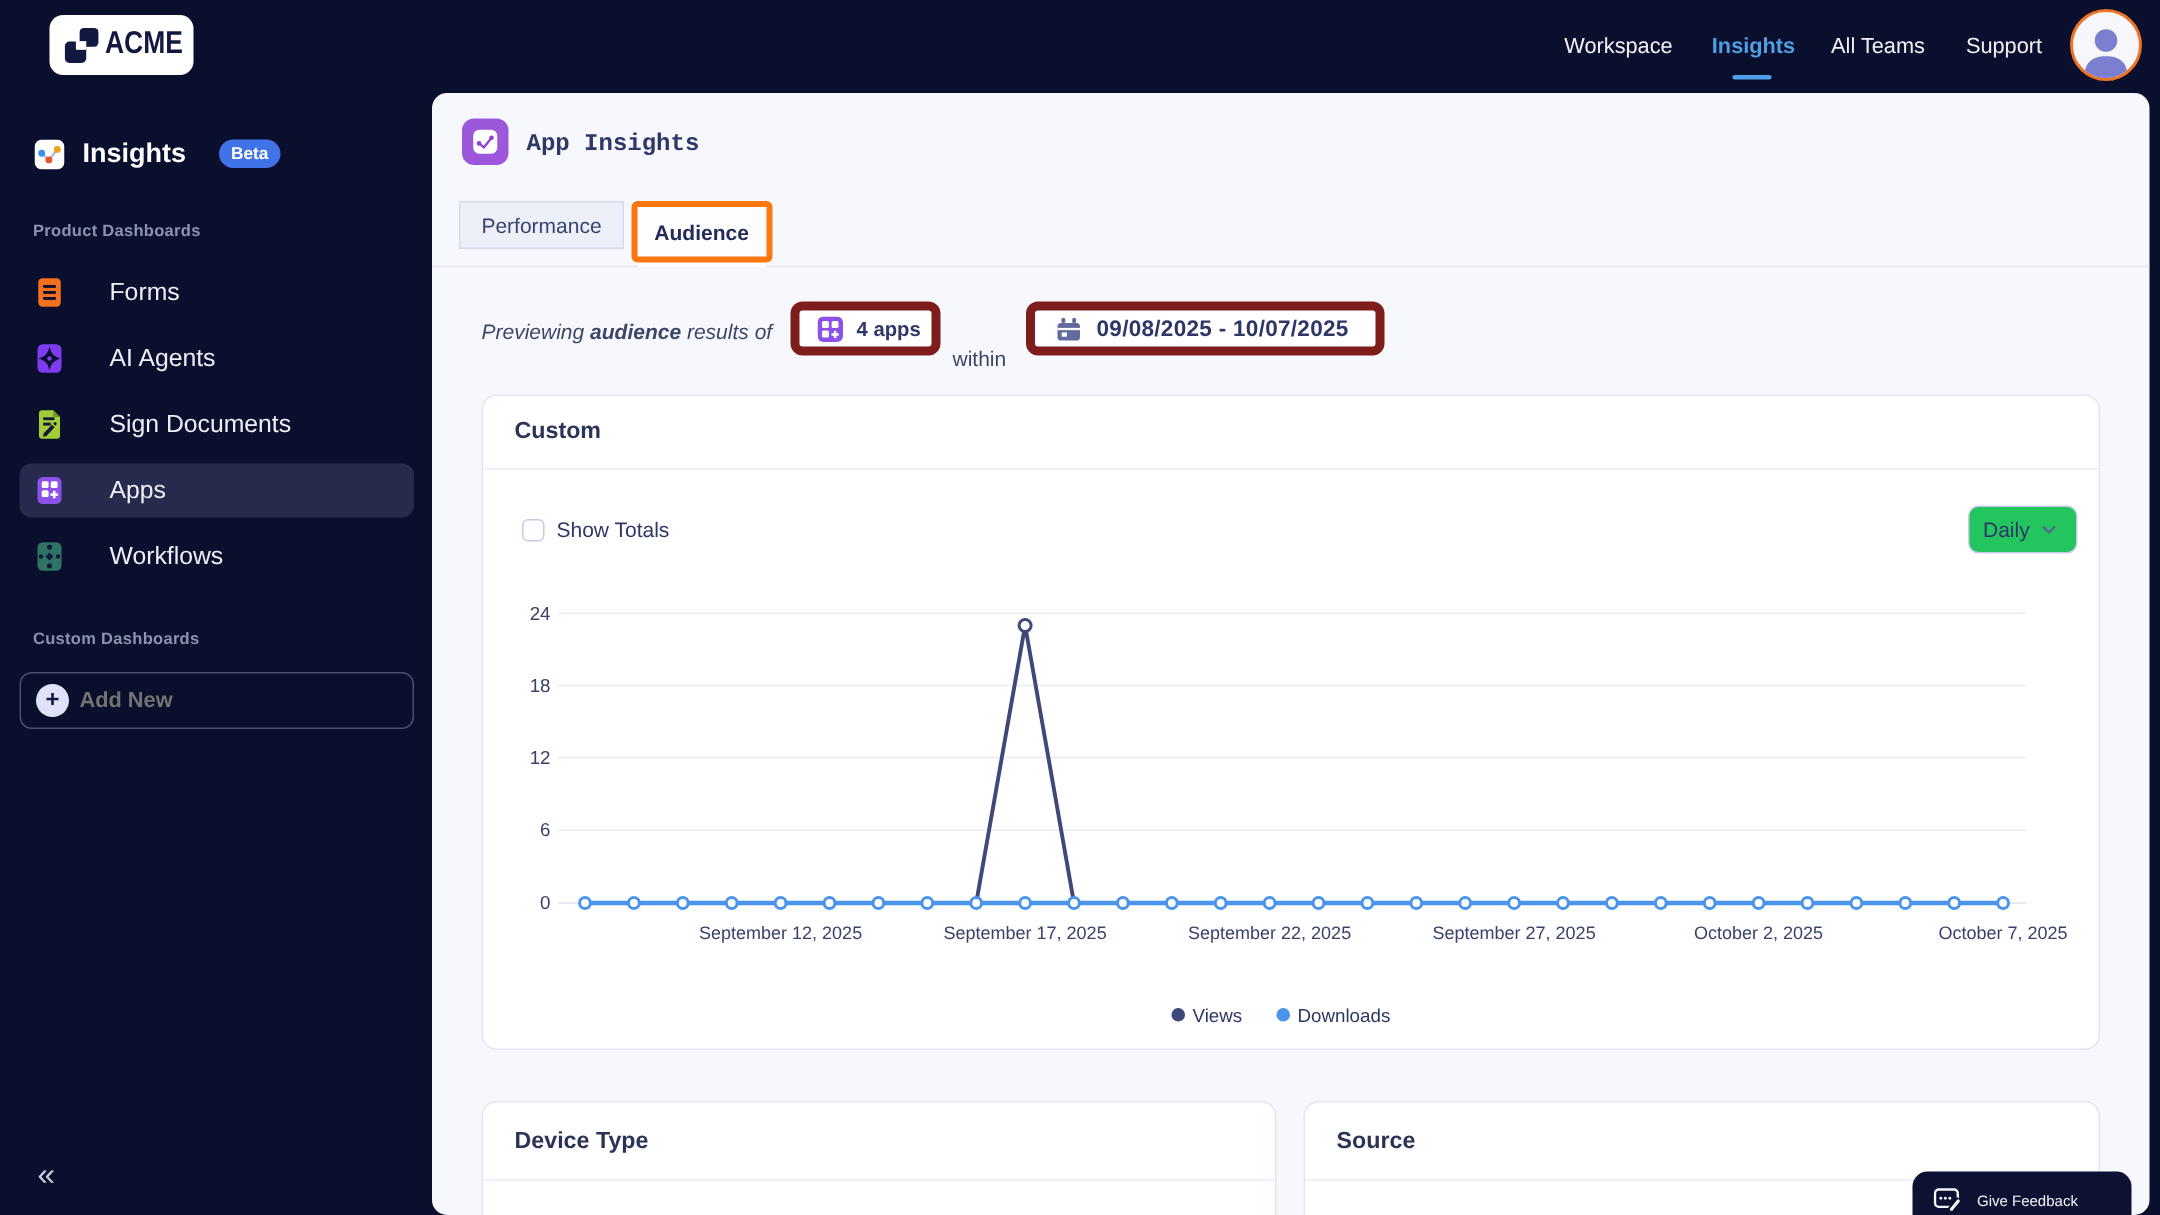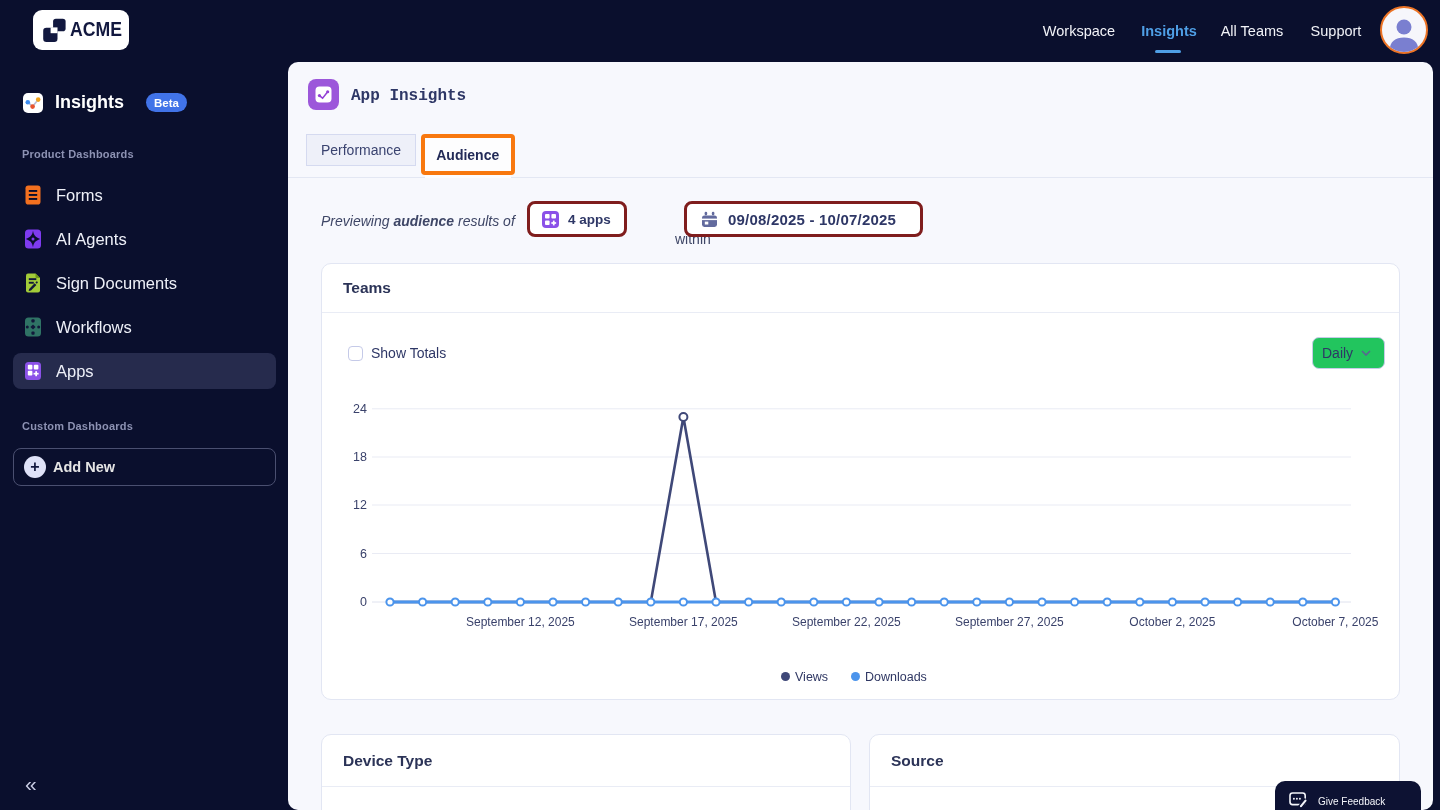--- a/index.html
+++ b/index.html
@@ -18,46 +18,46 @@
   
   .logo-box { position:absolute; left:33px; top:10px; width:96px; height:40px; background:#fff; border-radius:9px; }
   .logo-text { position:absolute; left:37px; top:7px; color:#12183f; font-weight:bold; font-size:21px;
                transform:scaleX(0.84); transform-origin:left center; letter-spacing:0; }
   .insights-row { position:absolute; left:23px; top:92px; display:flex; align-items:center; }
   .insights-title { color:#fff; font-size:18px; font-weight:bold; margin-left:12px; }
   .beta { margin-left:22px; background:#4173e8; color:#fff; font-size:11.5px; font-weight:bold;
           border-radius:10px; padding:3.5px 8px; }
   .side-label { position:absolute; left:22px; color:#8d92b3; font-size:11px; font-weight:bold; letter-spacing:0.2px; }
   .menu { position:absolute; left:13px; top:173px; width:263px; }
-  .menu-row { height:44px; display:flex; align-items:center; padding-left:9px; border-radius:8px; }
+  .menu-row { height:44px; display:flex; align-items:center; padding-left:9px; border-radius:8px;gap:17px; }
   .menu-row.active-row { background:#262b4d; height:36px; margin:4px 0; }
   .menu-row span { color:#eef0f8; font-size:16.5px; margin-left:12px; }
   .addnew { position:absolute; left:13px; top:448px; width:263px; height:38px; border:1px solid #4a4f70;
             border-radius:8px; display:flex; align-items:center; padding-left:10px; }
   .addnew .plus { width:22px; height:22px; border-radius:50%; background:#dfe2f8; color:#12183f;
                   display:flex; align-items:center; justify-content:center; font-size:16px; font-weight:bold; }
-  .addnew span { color:#e5e5e5; font-size:14.5px; font-weight:bold; margin-left:7px; }
+  .addnew span { color:#737373; font-size:14.5px; font-weight:bold; margin-left:7px; }
   .collapse { position:absolute; left:25px; top:772px; color:#c9cde4; font-size:21px; }
 
   
   .panel { position:absolute; left:288px; top:62px; width:1145px; height:748px; background:#f7f8fd;
            border-radius:10px; overflow:hidden; }
   .appicon { position:absolute; left:20px; top:17px; width:31px; height:31px; border-radius:8px; background:#9c57da; }
   .page-title { position:absolute; left:63px; top:25px; color:#2e3766; font-size:16px; font-weight:bold;font-family:Liberation Mono, monospace; }
   .tab-perf { position:absolute; left:18px; top:72px; width:110px; height:32px; background:#eef0f9;
               border:1px solid #d5daf0; border-radius:0; color:#3a4370; font-size:14px;
               display:flex; align-items:center; justify-content:center; }
   .tab-aud-bg { position:absolute; left:137px; top:72px; width:86px; height:44px; background:#fdfdfe; z-index:2; }
   .tab-aud-ring { position:absolute; left:133px; top:72px; width:93.5px; height:41px; border:4px solid #f8780f;
                   border-radius:4px; display:flex; align-items:center; justify-content:center;
                   color:#232b58; font-size:14px; font-weight:bold; background:transparent; z-index:3; }
   .head-divider { position:absolute; left:0; top:115px; width:1145px; height:1px; background:#e3e7f3; }
 
   .pv-text { position:absolute; color:#3e4666; font-size:14px; }
-  .pill-btn { position:absolute; top:139px; background:#fff; border:3px solid #7f1d1d; border-radius:8px; height:36px;
+  .pill-btn { position:absolute; top:139px; background:#fff; border:6px solid #7f1d1d; border-radius:8px; height:36px;
               display:flex; align-items:center; color:#2e3766; font-weight:bold; font-size:13.5px; }
 
   .card { position:absolute; background:#fff; border:1px solid #e2e6f3; border-radius:10px; }
   .card-head { height:49px; border-bottom:1px solid #e9ecf5; display:flex; align-items:center; padding-left:21px;
                color:#2b3357; font-size:15.5px; font-weight:bold; }
   .trends { left:33px; top:201px; width:1079px; height:437px; }
   .devtype { left:33px; top:672px; width:530px; height:120px; }
   .source { left:581px; top:672px; width:531px; height:120px; }
   .devtype .card-head, .source .card-head { height:52px; }
 
@@ -135,41 +135,41 @@
       <svg width="22" height="22" viewBox="0 0 22 22">
         <path d="M4 3.5 Q4 1.5 6 1.5 L13.5 1.5 L18 6 L18 18.5 Q18 20.5 16 20.5 L6 20.5 Q4 20.5 4 18.5 Z" fill="#a3cc39"></path>
         <path d="M13.5 1.5 L18 6 L14.5 6 Q13.5 6 13.5 5 Z" fill="#6d9718"></path>
         <rect x="6.8" y="6.2" width="7.5" height="1.9" fill="#12183a"></rect>
         <rect x="6.8" y="9.8" width="5" height="1.9" fill="#12183a"></rect>
         <path d="M7.2 16.9 L12.6 11.2 L14.4 12.9 L9 18.6 L6.7 19.1 Z" fill="#12183a"></path>
         <path d="M13.4 10.4 L14.1 9.7 Q14.8 9 15.5 9.7 Q16.2 10.4 15.5 11.1 L14.8 11.8 Z" fill="#12183a"></path>
       </svg>
       <span>Sign Documents</span>
     </div>
+    <div class="menu-row active-row">
+      <svg width="22" height="22" viewBox="0 0 22 22">
+        <rect x="3" y="2" width="16" height="18" rx="3.5" fill="#8b51e8"></rect>
+        <rect x="5.8" y="4.8" width="4.6" height="4.6" rx="1" fill="#fff"></rect>
+        <rect x="11.8" y="4.8" width="4.6" height="4.6" rx="1" fill="#fff"></rect>
+        <rect x="5.8" y="10.8" width="4.6" height="4.6" rx="1" fill="#fff"></rect>
+        <rect x="13.3" y="11.2" width="1.7" height="5" fill="#fff"></rect>
+        <rect x="11.6" y="12.85" width="5" height="1.7" fill="#fff"></rect>
+      </svg>
+      <span>Apps</span>
+    </div>
     <div class="menu-row">
       <svg width="22" height="22" viewBox="0 0 22 22">
         <rect x="3" y="1.5" width="16" height="19" rx="3.5" fill="#2f7365"></rect>
         <rect x="9.4" y="3.2" width="3.2" height="3.2" rx="1" fill="#12183a"></rect>
         <rect x="9.4" y="15.6" width="3.2" height="3.2" rx="1" fill="#12183a"></rect>
         <path d="M11 8.4 L13.6 11 L11 13.6 L8.4 11 Z" fill="#12183a"></path>
         <circle cx="5.3" cy="11" r="1.5" fill="#12183a"></circle>
         <circle cx="16.7" cy="11" r="1.5" fill="#12183a"></circle>
       </svg>
       <span>Workflows</span>
-    </div>
-    <div class="menu-row active-row">
-      <svg width="22" height="22" viewBox="0 0 22 22">
-        <rect x="3" y="2" width="16" height="18" rx="3.5" fill="#8b51e8"></rect>
-        <rect x="5.8" y="4.8" width="4.6" height="4.6" rx="1" fill="#fff"></rect>
-        <rect x="11.8" y="4.8" width="4.6" height="4.6" rx="1" fill="#fff"></rect>
-        <rect x="5.8" y="10.8" width="4.6" height="4.6" rx="1" fill="#fff"></rect>
-        <rect x="13.3" y="11.2" width="1.7" height="5" fill="#fff"></rect>
-        <rect x="11.6" y="12.85" width="5" height="1.7" fill="#fff"></rect>
-      </svg>
-      <span>Apps</span>
     </div>
   </div>
 
   <div class="side-label" style="top:420px;">Custom Dashboards</div>
   <div class="addnew">
     <div class="plus">+</div>
     <span>Add New</span>
   </div>
   <div class="collapse">«</div>
 
@@ -195,35 +195,35 @@
         <svg width="17" height="17" viewBox="0 0 17 17" style="margin-right:9px">
           <rect width="17" height="17" rx="4" fill="#8b51e8"></rect>
           <rect x="3" y="3" width="4.6" height="4.6" rx="1" fill="#fff"></rect>
           <rect x="9.4" y="3" width="4.6" height="4.6" rx="1" fill="#fff"></rect>
           <rect x="3" y="9.4" width="4.6" height="4.6" rx="1" fill="#fff"></rect>
           <rect x="10.9" y="9.6" width="1.7" height="4.8" fill="#fff"></rect>
           <rect x="9.35" y="11.15" width="4.8" height="1.7" fill="#fff"></rect>
         </svg>
         4 apps
       </div>
-      <span class="pv-text" style="left:347px; top:169px;margin-left:40px;">within</span>
+      <span class="pv-text" style="left:347px; top:169px;">within</span>
       <div class="pill-btn" style="left:396px; width:239px; padding-left:14px; font-size:15px; letter-spacing:0.2px;">
         <svg width="17" height="17" viewBox="0 0 17 17" style="margin-right:10px">
           <rect x="3.6" y="0.8" width="2.6" height="3.6" rx="1.3" fill="#626a9d"></rect>
           <rect x="10.8" y="0.8" width="2.6" height="3.6" rx="1.3" fill="#626a9d"></rect>
           <rect x="1" y="4.4" width="15" height="11.6" rx="2.4" fill="#626a9d"></rect>
           <rect x="1" y="7.6" width="15" height="1.5" fill="#fff"></rect>
           <rect x="3.8" y="10.6" width="3.5" height="2.9" fill="#fff"></rect>
         </svg>
         09/08/2025 - 10/07/2025
       </div>
     </div>
 
     <div class="card trends">
-      <div class="card-head">Teams</div>
+      <div class="card-head">Custom</div>
       <div class="showtotals">
           <div class="checkbox"></div>
           <span>Show Totals</span>
         </div>
       <div class="daily">Daily&nbsp;&nbsp;<svg width="10" height="6" viewBox="0 0 10 6">
             <path d="M1 1 L5 5 L9 1" stroke="#5a6391" stroke-width="1.6" fill="none"></path>
           </svg></div>
       <svg class="abs" style="left:0;top:49px;" width="1077" height="386" viewBox="0 0 1077 386">
 
         <line x1="50" y1="95.8" x2="1029" y2="95.8" stroke="#e9ebf4" stroke-width="1"></line>

